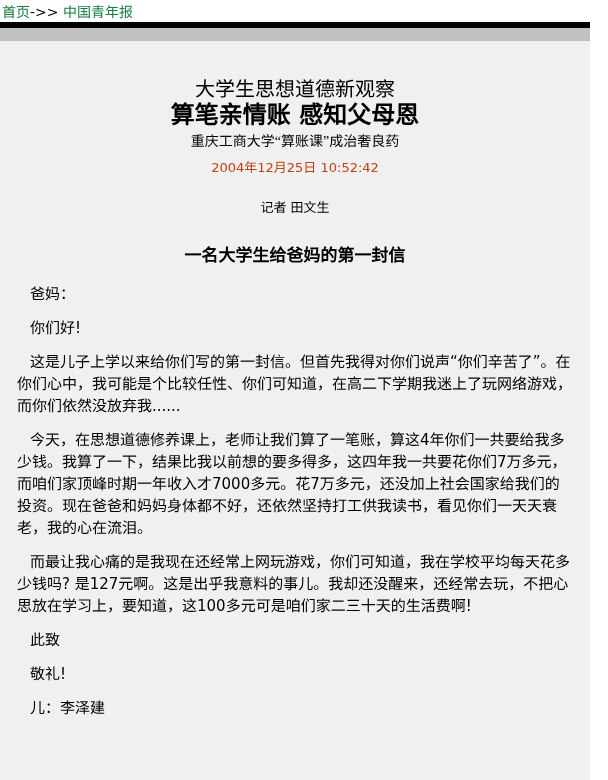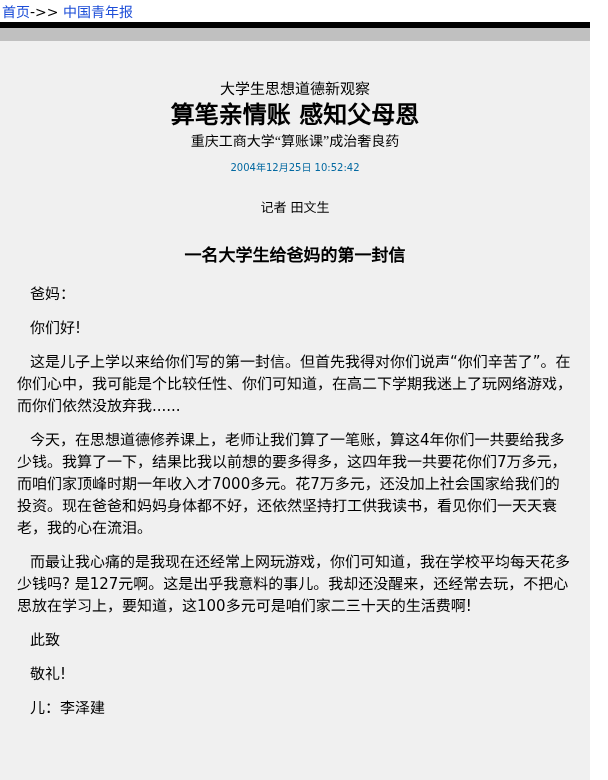--- a/index.html
+++ b/index.html
@@ -15,21 +15,21 @@
     overflow: hidden;
   }
   .breadcrumb {
     font-size: 14px;
     line-height: 18px;
     padding: 3px 2px 1px 2px;
     color: #000000;
     white-space: nowrap;
   }
   .breadcrumb a {
-    color: #1d4ed8;
+    color: #15803d;
     text-decoration: none;
   }
   .rule-black {
     width: 590px;
     height: 6px;
     background: #000000;
   }
   .bar-gray {
     width: 590px;
     height: 13px;
@@ -37,43 +37,43 @@
   }
   .content {
     width: 590px;
     min-height: 739px;
     background: #f0f0f0;
     box-sizing: border-box;
     padding-top: 40px;
   }
   .center { text-align: center; }
   .kicker {
-    font-size: 15px;
+    font-size: 20px;
     line-height: 17px;
     margin: 0 0 5px 0;
     font-weight: normal;
   }
   .article-title {
     font-size: 24px;
     line-height: 24px;
     margin: 0 0 6px 0;
     font-weight: bold;
   }
   .subtitle {
     font-size: 14px;
     line-height: 17px;
     margin: 0 0 7px 0;
     font-weight: normal;
     font-family: Liberation Serif, serif;
   }
   .datetime {
-    font-size: 10px;
+    font-size: 13px;
     line-height: 16px;
     margin: 10px;
-    color: #0369a1;
+    color: #c2410c;
   }
   .reporter {
     font-size: 13px;
     line-height: 16px;
     margin: 24px 0 8px 0;
   }
   .letter-heading {
     font-size: 17px;
     line-height: 21px;
     margin: 29px 0 0 0;

